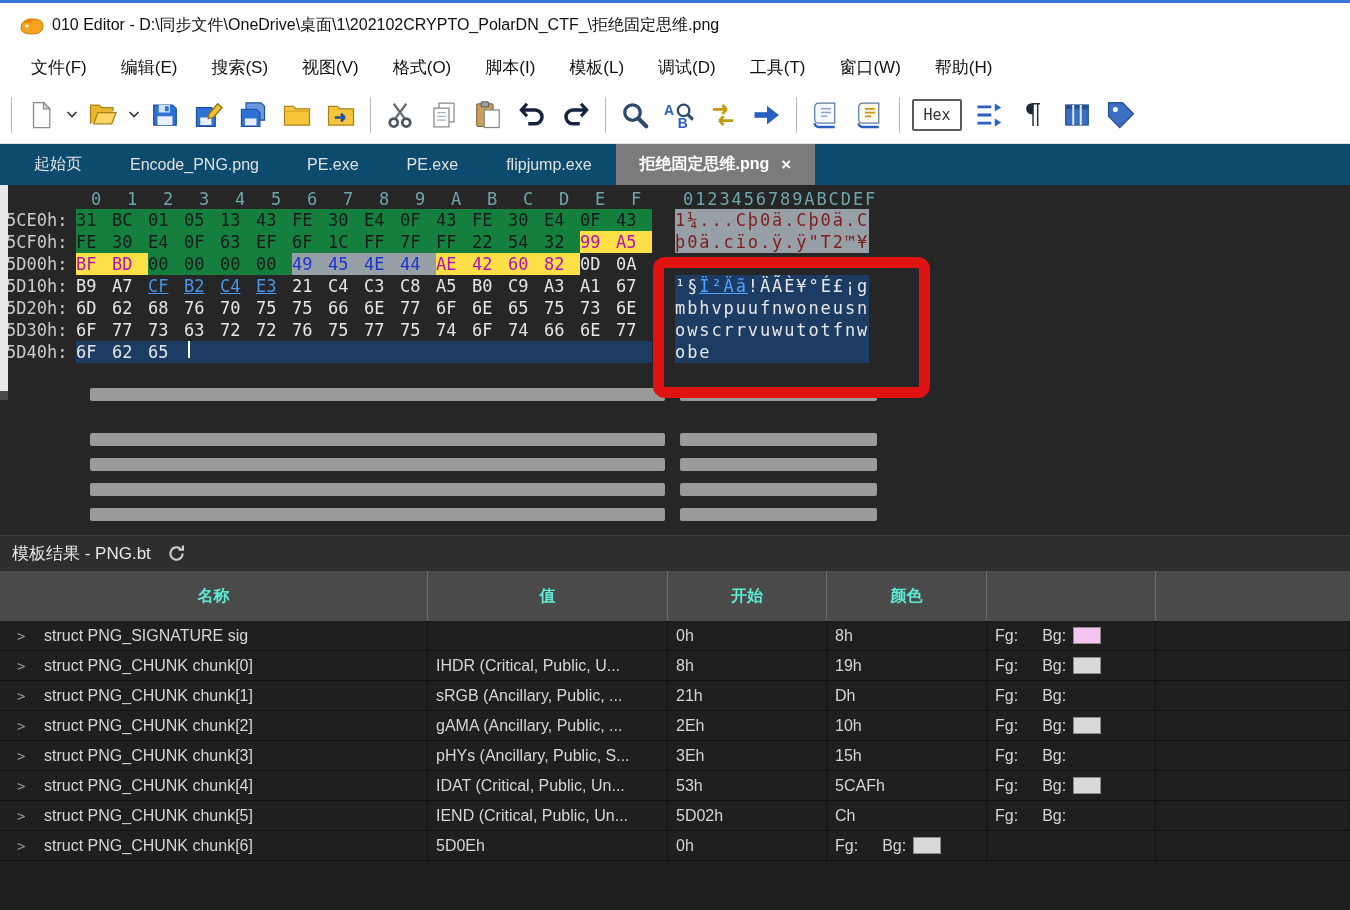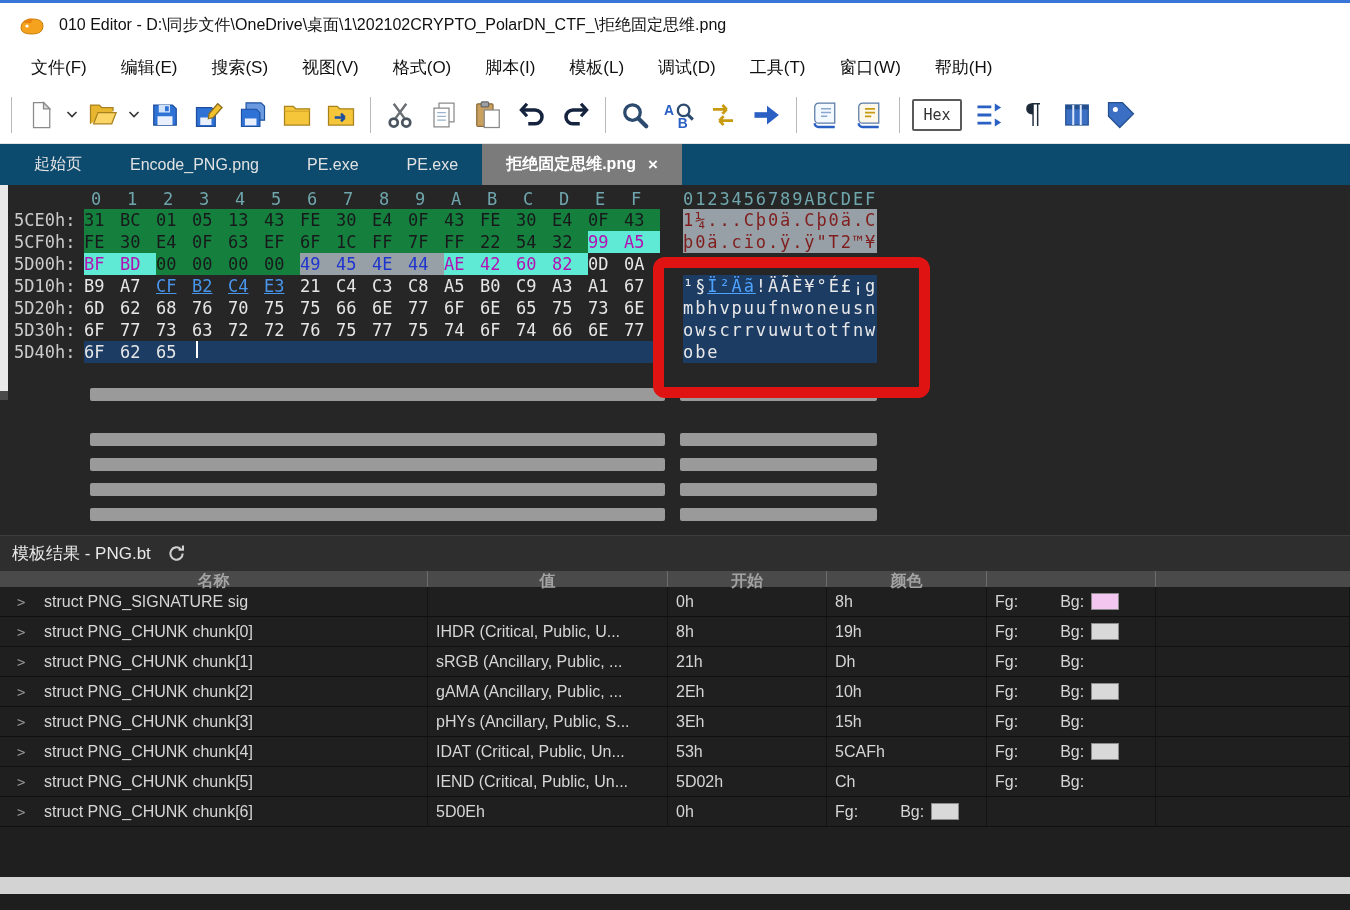--- a/index.html
+++ b/index.html
@@ -1,21 +1,21 @@
 <!DOCTYPE html>
 <html><head>
 <meta charset="utf-8">
 <style>
   *{box-sizing:border-box;margin:0;padding:0}
   html,body{width:1350px;height:910px}
   body{font-family:"Liberation Sans",sans-serif;background:#fff;overflow:hidden}
   .app{position:relative;width:1350px;height:910px;overflow:hidden;background:#1e1e1e}
 
   
-  .titlebar{height:48px;background:#fff;border-top:3px solid #3875d7;display:flex;align-items:center;padding-left:18px;gap:13px}
+  .titlebar{height:48px;background:#fff;border-top:3px solid #3875d7;display:flex;align-items:center;padding-left:18px;gap:6px}
   .appicon svg{width:28px;height:24px;display:block}
   .title-text{font-size:16px;color:#101010}
 
   
   .menubar{height:38px;background:#fff;display:flex;align-items:center;padding-left:14px}
   .menu-item{font-size:17px;color:#101010;padding:4px 17px;cursor:default}
 
   
   .toolbar{height:58px;background:#fff;display:flex;align-items:center;padding-left:4px;border-bottom:1px solid #e3e3e3}
   .tool{width:44px;height:46px;display:flex;align-items:center;justify-content:center}
@@ -31,54 +31,54 @@
   .tabbar{height:41px;background:#0c4a6e;display:flex;align-items:stretch;padding-left:10px}
   .tab{display:flex;align-items:center;padding:0 24px;color:#e2e2e2;font-size:16px;white-space:nowrap}
   .tab.active{background:#7b7b7b;color:#fff;font-weight:bold}
   .tab .close{margin-left:12px;font-size:17px;color:#fff;font-weight:bold}
 
   
   .hexarea{position:relative;height:350px;background:#262626;font-family:"DejaVu Sans Mono",monospace;font-size:17px;overflow:hidden}
   .leftstrip{position:absolute;left:0;top:0;width:8px;height:206px;background:#e9e9e9}
   .leftnub{position:absolute;left:0;top:206px;width:8px;height:9px;background:#4a4a4a}
   .hexheader{display:flex;height:24px;line-height:24px;color:#6fa6ad;padding-top:2px;margin-left:8px}
-  .hexrows{margin-left:8px}
+  .hexrows{}
   .hexrow{display:flex;height:22px;line-height:22px}
   .addr{width:76px;padding-left:6px;color:#cbcbcb}
   .bytes{width:576px;display:flex}
   .bytes.sel{background:#1c3c64}
   .bcell{width:36px}
   .hcell{width:36px;text-indent:7px}
   .b-kg{color:#17191c;background:#15803d}
-  .b-mg{color:#b312b3;background:#5eead4}
+  .b-mg{color:#b312b3;background:#fde047}
   .b-bg{color:#1e35cf;background:#97a0a6}
   .b-w{color:#e6e6e6}
   .b-bu{color:#4895ec;text-decoration:underline}
   .asciigap{width:23px}
   .ascii{width:194px;letter-spacing:1.9px;white-space:pre}
   .ascii.g{background:#97a0a6}
   .ascii.sel{background:#1c3c64}
   .a-d{color:#7f1d1d}
   .a-l{color:#e8e8e8}
   .a-bu{color:#4da3ff;text-decoration:underline}
   .cursor{display:inline-block;width:2px;height:17px;background:#fff;vertical-align:-3px;margin-left:4px}
   .phbar{position:absolute;height:13px;background:#9a9a9a;border-radius:2px}
   .redbox{position:absolute;left:653px;top:72px;width:277px;height:141px;border:11px solid #e01313;border-radius:12px;pointer-events:none}
 
   
   .panelheader{height:36px;background:#2e2e2e;color:#e8e8e8;font-size:17px;display:flex;align-items:center;padding-left:12px;gap:16px;border-top:1px solid #3d3d3d}
   .refresh svg{width:19px;height:19px;display:block}
 
-  .thead{display:grid;grid-template-columns:428px 240px 159px 160px 169px 1fr;height:16px;background:#4a4a4a;color:#a3a3a3;font-weight:bold;font-size:16px}
+  .thead{display:grid;grid-template-columns:428px 240px 159px 160px 169px 1fr;height:50px;background:#4a4a4a;color:#5eead4;font-weight:bold;font-size:16px}
   .thead .hc{display:flex;align-items:center;justify-content:center;border-right:1px solid #6d6d6d}
   .trow{display:grid;grid-template-columns:428px 240px 159px 160px 169px 1fr;height:30px;background:#1f1f1f;color:#d6d6d6;font-size:16px;border-bottom:1px solid #101010}
   .trow .tc{display:flex;align-items:center;padding-left:8px;border-right:1px solid #141414;overflow:hidden;white-space:nowrap}
   .namec{padding-left:44px !important;position:relative}
   .chev{position:absolute;left:17px;color:#9a9a9a;font-size:14px;font-family:"DejaVu Sans Mono",monospace}
-  .bgl{margin-left:42px}
+  .bgl{margin-left:24px}
   .swatch{width:28px;height:17px;border:1px solid #8a8a8a;margin-left:7px}
 
   .filler{height:50px;background:#1f1f1f}
   .footer{height:17px;background:#d3d3d3}
 </style>
 </head>
 <body>
 
 <div class="app">
 
@@ -276,20 +276,23 @@
         <span>起始页</span>
       </div>
       <div class="tab">
         <span>Encode_PNG.png</span>
       </div>
       <div class="tab">
         <span>PE.exe</span>
       </div>
       <div class="tab">
         <span>PE.exe</span>
+      </div>
+      <div class="tab">
+        <span>flipjump.exe</span>
       </div>
       <div class="tab active">
         <span>拒绝固定思维.png</span>
         <span class="close">×</span>
       </div>
     </div>
 
   <div class="hexarea">
     <div class="leftstrip"></div>
     <div class="leftnub"></div>

